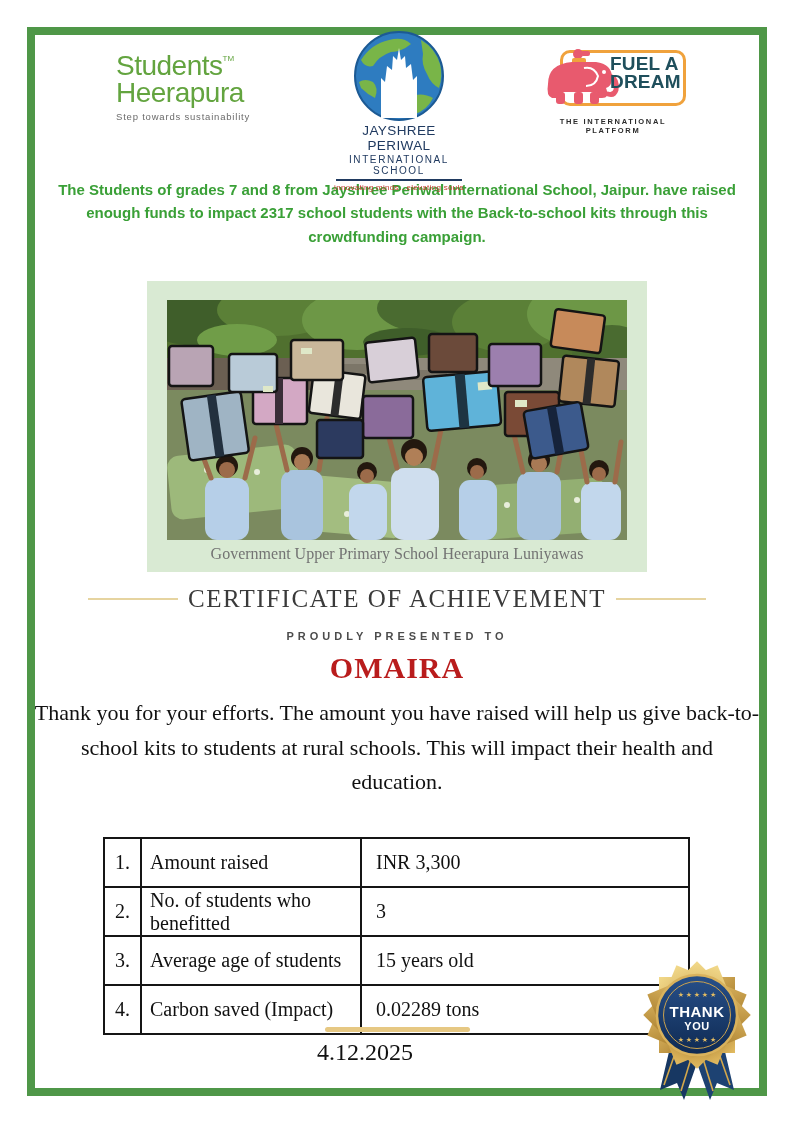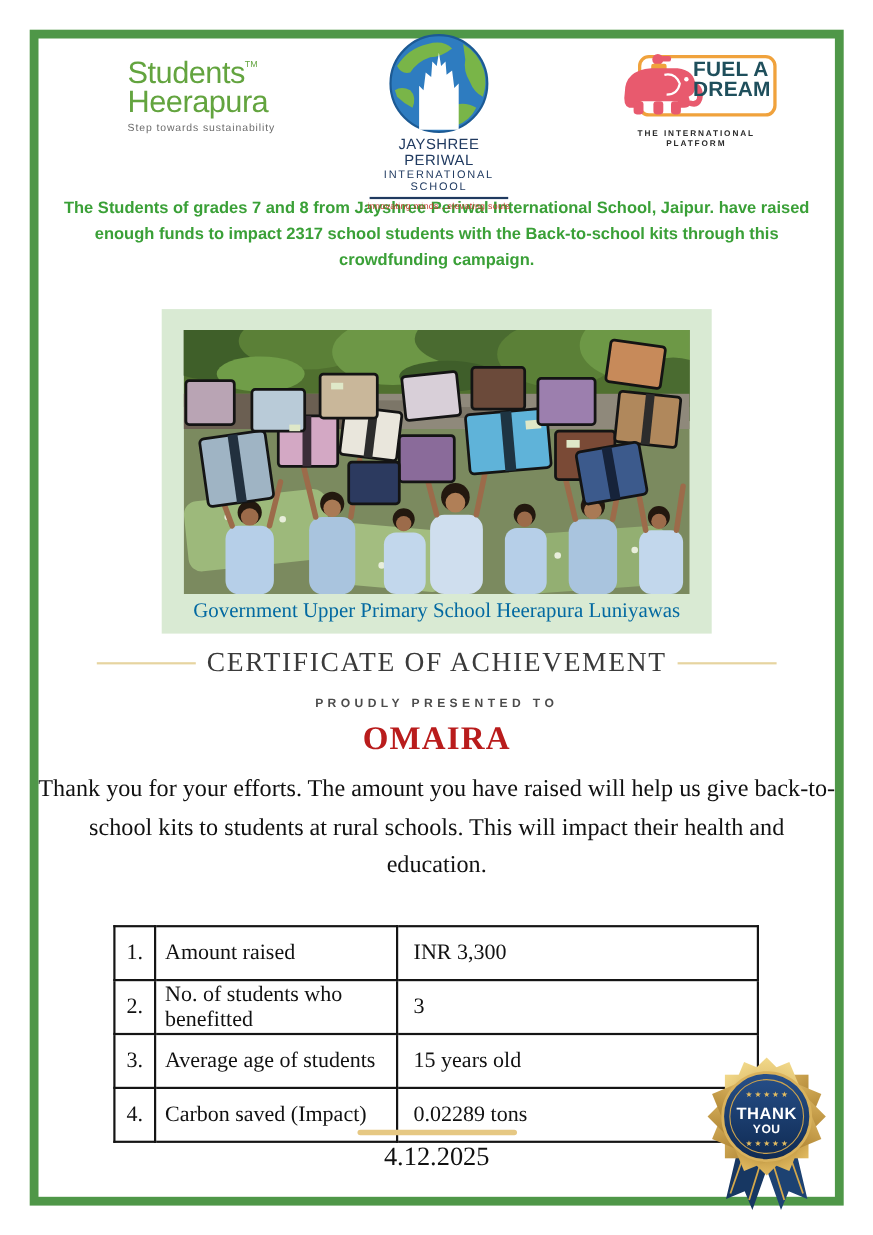--- a/index.html
+++ b/index.html
@@ -21,21 +21,21 @@
   .gs-tag { font-size:9.5px; color:#6b6b6b; letter-spacing:0.8px; margin-top:4px; }
 
   .logo-jpis { position:absolute; left:334px; top:30px; width:130px; text-align:center;
                font-family:"Liberation Sans", sans-serif; }
   .jpis-globe { display:block; margin:0 auto; }
   .jpis-l1 { font-size:13.5px; color:#203a60; letter-spacing:0.4px; margin-top:1px; }
   .jpis-l2 { font-size:10px; color:#203a60; letter-spacing:1.6px; margin-top:1px; }
   .jpis-rule { height:2px; background:#203a60; margin:3px 2px 2px; }
   .jpis-tag { font-size:8px; color:#c23b2e; letter-spacing:0.3px; }
 
-  .logo-fad { position:absolute; left:558px; top:46px; width:150px;
+  .logo-fad { position:absolute; left:538px; top:46px; width:150px;
               font-family:"Liberation Sans", sans-serif; }
   .fad-box { position:relative; width:150px; height:64px; }
   .fad-frame { position:absolute; left:22px; top:4px; width:126px; height:56px;
                border:3px solid #f0a23c; border-radius:10px; background:#fff; }
   .fad-elephant { position:absolute; left:0; top:0; }
   .fad-text { position:absolute; left:72px; top:9px; color:#1f4f5c; font-weight:bold;
               font-size:19px; line-height:0.95; letter-spacing:0.2px; }
   .fad-tag { font-size:7.5px; color:#2b2b2b; letter-spacing:1.7px; font-weight:bold;
              margin-top:7px; text-align:center; width:150px; }
 
@@ -45,21 +45,21 @@
     font-family:"Liberation Sans", sans-serif; font-weight:bold;
     font-size:15px; line-height:1.55; color:#3aa037;
   }
 
   
   .photo-frame {
     width:500px; margin:33px auto 0; background:#d9ead3;
     padding:19px 20px 9px; text-align:center;
   }
   .photo-frame svg { display:block; }
-  .photo-frame figcaption { font-size:19px; color:#0369a1; margin-top:5px; }
+  .photo-frame figcaption { font-size:16px; color:#737373; margin-top:5px; }
 
   
   .cert-heading { display:flex; align-items:center; gap:10px; padding:0 88px; margin-top:13px; }
   .cert-heading .rule { flex:1; height:2px; background:#e6d4a0; }
   .cert-heading h1 { font-size:25px; font-weight:500; color:#3a3a3a; letter-spacing:1.5px; white-space:nowrap; }
 
   .presented { margin-top:17px; text-align:center; font-family:"Liberation Sans", sans-serif;
                font-size:11px; font-weight:bold; letter-spacing:4px; color:#4c4c4c; }
   .recipient { margin-top:9px; text-align:center; font-size:30px; font-weight:bold;
                color:#b91c1c; letter-spacing:1px; }
@@ -69,21 +69,21 @@
   
   table.stats { border-collapse:collapse; margin:37px 0 0 103px; }
   table.stats td { border:2px solid #151515; height:49px; font-size:20px; color:#111;
                    vertical-align:middle; background:#fff; }
   td.c-num   { width:37px;  text-align:center; }
   td.c-label { width:220px; padding-left:8px; }
   td.c-value { width:328px; padding-left:14px; }
 
   
   .date-block { position:absolute; left:50%; top:1027px; transform:translateX(-50%);
-                width:160px; text-align:center; }
+                width:160px; }
   .date-line { width:145px; height:5px; border-radius:3px; background:#e6c883; margin:0 auto; }
   .date-text { margin-top:7px; font-size:24px; color:#111; }
 
   
   .badge { position:absolute; right:32px; top:953px; }
 </style>
 </head>
 <body>
 
 <div class="page">

